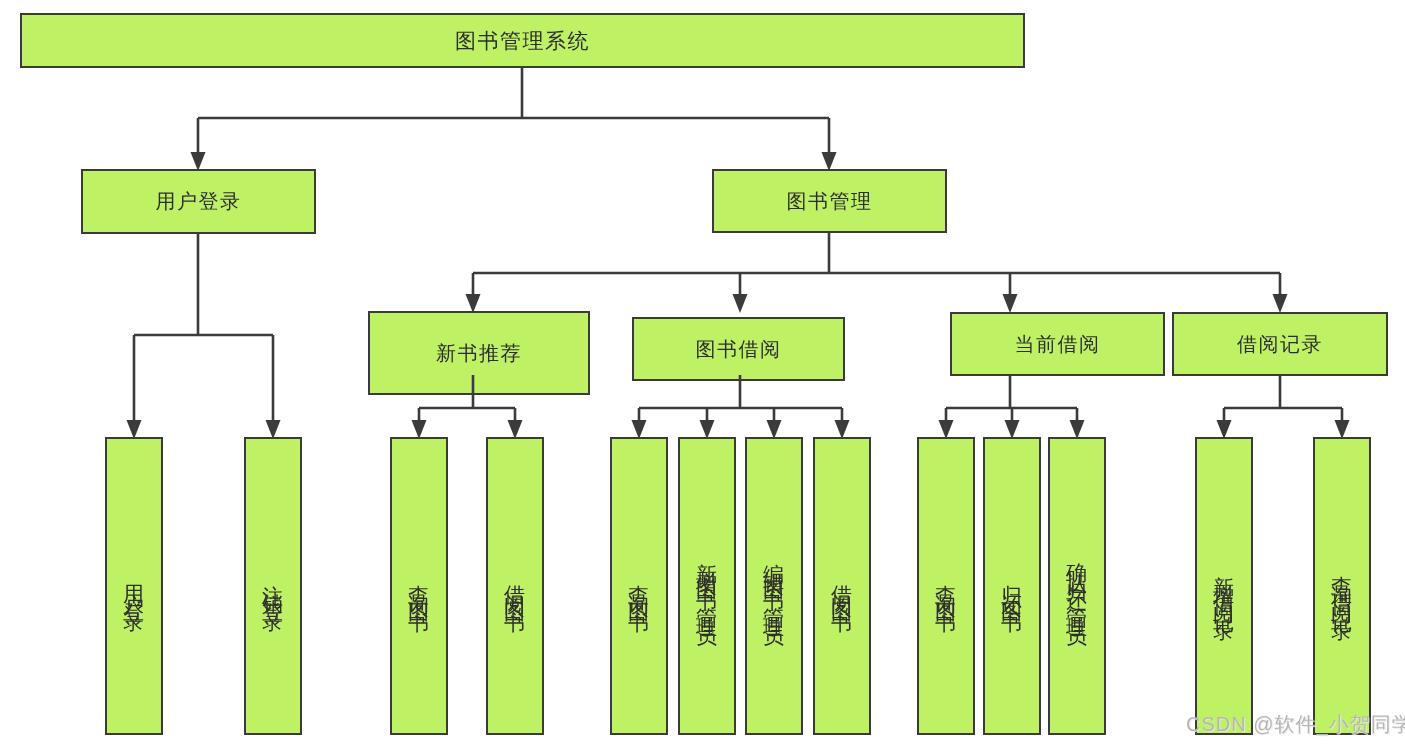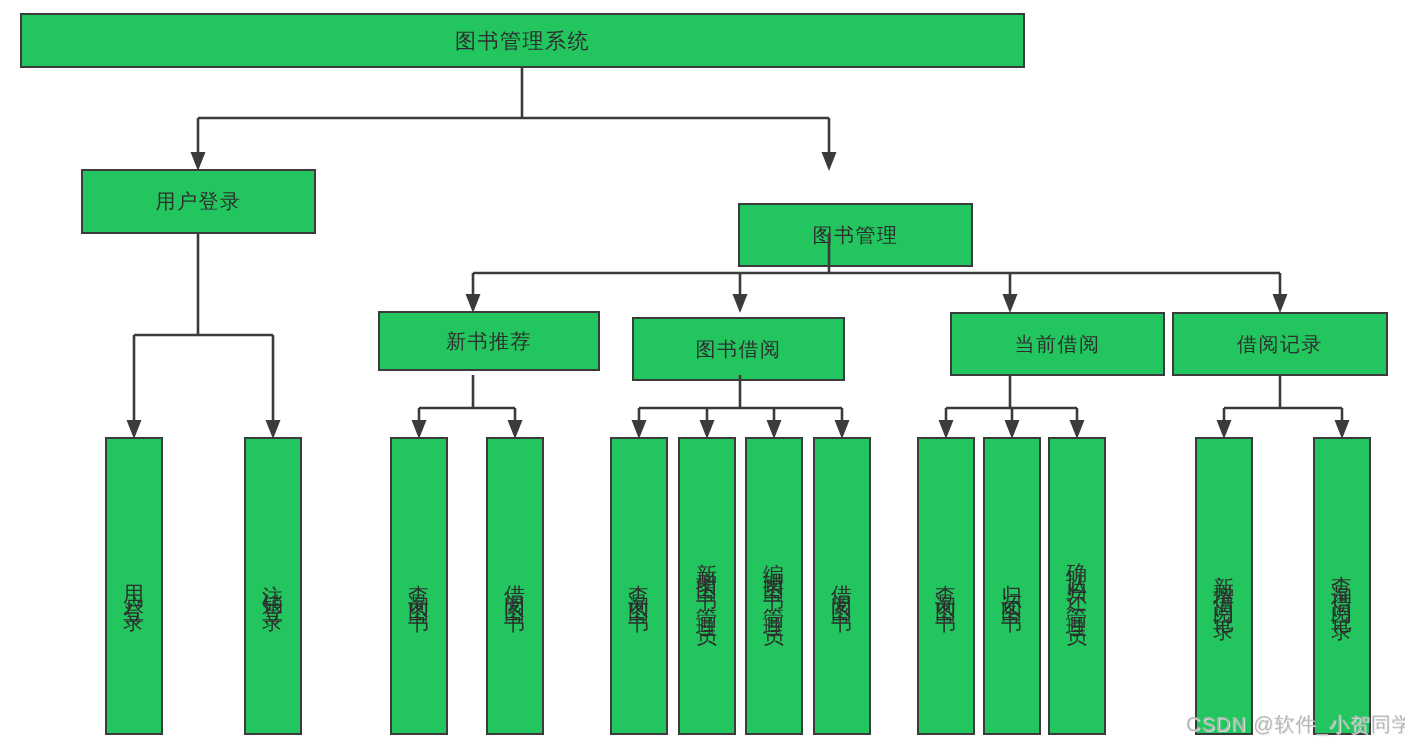--- a/index.html
+++ b/index.html
@@ -13,21 +13,21 @@
   }
   svg.connectors {
     position: absolute;
     left: 0; top: 0;
     z-index: 2;
     pointer-events: none;
   }
   .node {
     position: absolute;
     box-sizing: border-box;
-    background: #22c55e;
+    background: #bef264;
     border: 2.7px solid #3b3b3b;
     display: flex;
     align-items: center;
     justify-content: center;
     z-index: 1;
     color: #2e2e2e;
   }
   .node.h .lbl {
     font-size: 20px;
     letter-spacing: 1.5px;
@@ -113,24 +113,24 @@
       <line x1="1342" y1="408" x2="1342" y2="424" stroke="#3b3b3b" stroke-width="2.6"></line>
       <polygon points="1342,439 1334.5,420 1349.5,420" fill="#3b3b3b"></polygon>
     </svg>
   <div id="nodes-layer">
       <div class="node h root" style="left: 20px; top: 13px; width: 1005px; height: 55px;">
         <span class="lbl">图书管理系统</span>
       </div>
       <div class="node h" style="left: 81px; top: 169px; width: 235px; height: 65px;">
         <span class="lbl">用户登录</span>
       </div>
-      <div class="node h" style="left: 738px; top: 169px; width: 235px; height: 64px; margin-top: 34px;">
+      <div class="node h" style="left: 712px; top: 169px; width: 235px; height: 64px;">
         <span class="lbl">图书管理</span>
       </div>
-      <div class="node h" style="left: 378px; top: 311px; width: 222px; height: 60px;">
+      <div class="node h" style="left: 368px; top: 311px; width: 222px; height: 84px;">
         <span class="lbl">新书推荐</span>
       </div>
       <div class="node h" style="left: 632px; top: 317px; width: 213px; height: 64px;">
         <span class="lbl">图书借阅</span>
       </div>
       <div class="node h" style="left: 902px; top: 312px; width: 215px; height: 64px; margin-left: 48px;">
         <span class="lbl">当前借阅</span>
       </div>
       <div class="node h" style="left: 1172px; top: 312px; width: 216px; height: 64px;">
         <span class="lbl">借阅记录</span>

